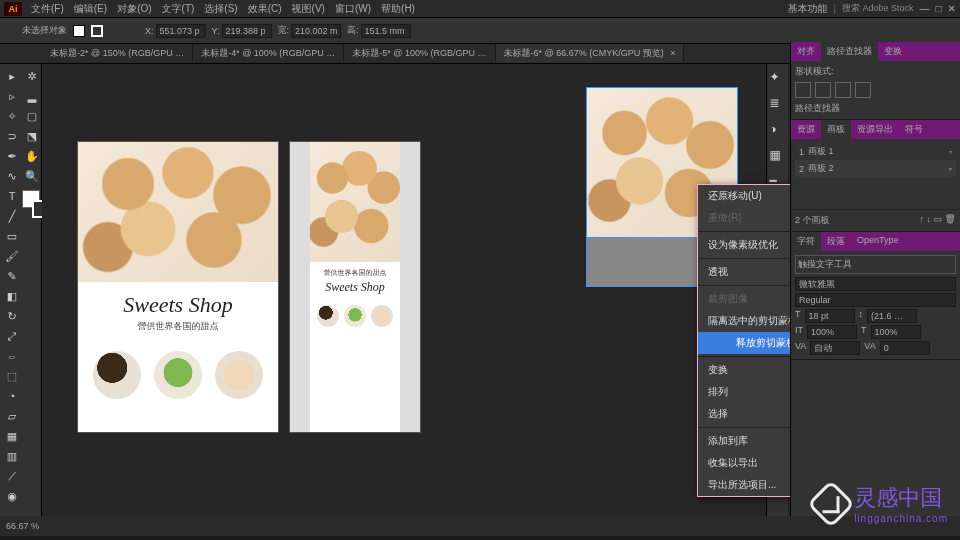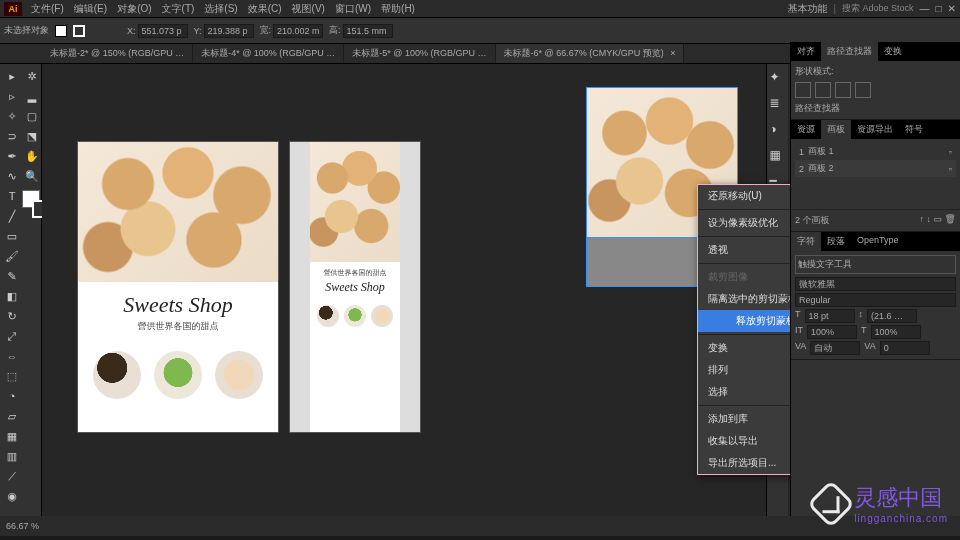--- a/index.html
+++ b/index.html
@@ -1,32 +1,32 @@
 <!DOCTYPE html>
 <html><head>
 <meta charset="utf-8">
 <style>
 *{margin:0;padding:0;box-sizing:border-box;font-family:"Microsoft YaHei",sans-serif;}
 body{background:#1a1a1a;color:#aaa;font-size:10px;overflow:hidden;width:960px;height:540px;position:relative;}
 .topbar{height:18px;background:#2a2a2a;display:flex;align-items:center;padding:0 4px;border-bottom:1px solid #000;}
 .ai-logo{width:18px;height:14px;background:#330000;color:#ff9a00;font-weight:bold;font-size:9px;display:flex;align-items:center;justify-content:center;margin-right:4px;}
 .menu-item{padding:0 5px;font-size:10px;cursor:pointer;}
 .topbar-right{margin-left:auto;display:flex;align-items:center;gap:6px;}
-.controlbar{height:26px;background:#323232;display:flex;align-items:center;padding:0 4px;border-bottom:1px solid #000;font-size:9px;gap:6px;}
+.controlbar{height:26px;background:#323232;display:flex;align-items:center;padding:0 22px;border-bottom:1px solid #000;font-size:9px;gap:6px;}
 .cb-field{display:flex;align-items:center;gap:2px;}
 .cb-input{background:#262626;border:1px solid #1a1a1a;color:#aaa;padding:1px 3px;width:50px;font-size:9px;}
 .tabbar{height:20px;background:#2a2a2a;display:flex;align-items:flex-end;padding-left:42px;border-bottom:1px solid #000;}
 .tab{padding:3px 8px;font-size:9px;background:#2a2a2a;border-right:1px solid #1a1a1a;cursor:pointer;}
 .tab.active{background:#323232;}
 .workspace{position:absolute;left:42px;top:64px;right:170px;bottom:20px;background:#262626;overflow:hidden;}
 .toolbox{position:absolute;left:0;top:64px;width:42px;bottom:20px;background:#323232;display:flex;flex-direction:column;flex-wrap:wrap;padding:2px;border-right:1px solid #000;}
 .tool{width:18px;height:18px;margin:1px;display:flex;align-items:center;justify-content:center;cursor:pointer;color:#ccc;font-size:11px;}
 .panels{position:absolute;right:0;top:42px;width:170px;bottom:20px;background:#323232;border-left:1px solid #000;}
 .panel{border-bottom:1px solid #1a1a1a;}
-.panel-tabs{display:flex;background:#000000;font-size:9px;}
+.panel-tabs{display:flex;background:#701a75;font-size:9px;}
 .panel-tab{padding:3px 6px;cursor:pointer;}
 .panel-tab.active{background:#323232;}
 .panel-body{padding:4px;font-size:9px;}
 .artboard-row{display:flex;align-items:center;padding:2px 4px;gap:4px;}
 .artboard-row.sel{background:#3a3a3a;}
 .statusbar{position:absolute;bottom:4px;left:0;right:0;height:20px;background:#2a2a2a;display:flex;align-items:center;padding:0 6px;font-size:9px;}
 
 
 .ab{position:absolute;background:#fff;box-shadow:0 0 0 1px #555;}
 .ab1{left:36px;top:78px;width:200px;height:290px;}
@@ -186,20 +186,21 @@
         <div class="thumb t2"></div>
         <div class="thumb t3"></div>
       </div>
     </div>
   </div>
   <div class="ab ab3 pastry"></div>
   <div class="ab3-ext"></div>
 
   <div class="ctx">
     <div class="ctx-item">还原移动(U)</div>
+    <div class="ctx-item disabled">重做(R)</div>
     <div class="ctx-sep"></div>
     <div class="ctx-item">设为像素级优化</div>
     <div class="ctx-sep"></div>
     <div class="ctx-item">
         <span>透视</span>
       </div>
     <div class="ctx-sep"></div>
     <div class="ctx-item disabled">裁剪图像</div>
     <div class="ctx-item">隔离选中的剪切蒙板</div>
     <div class="ctx-item hover">

